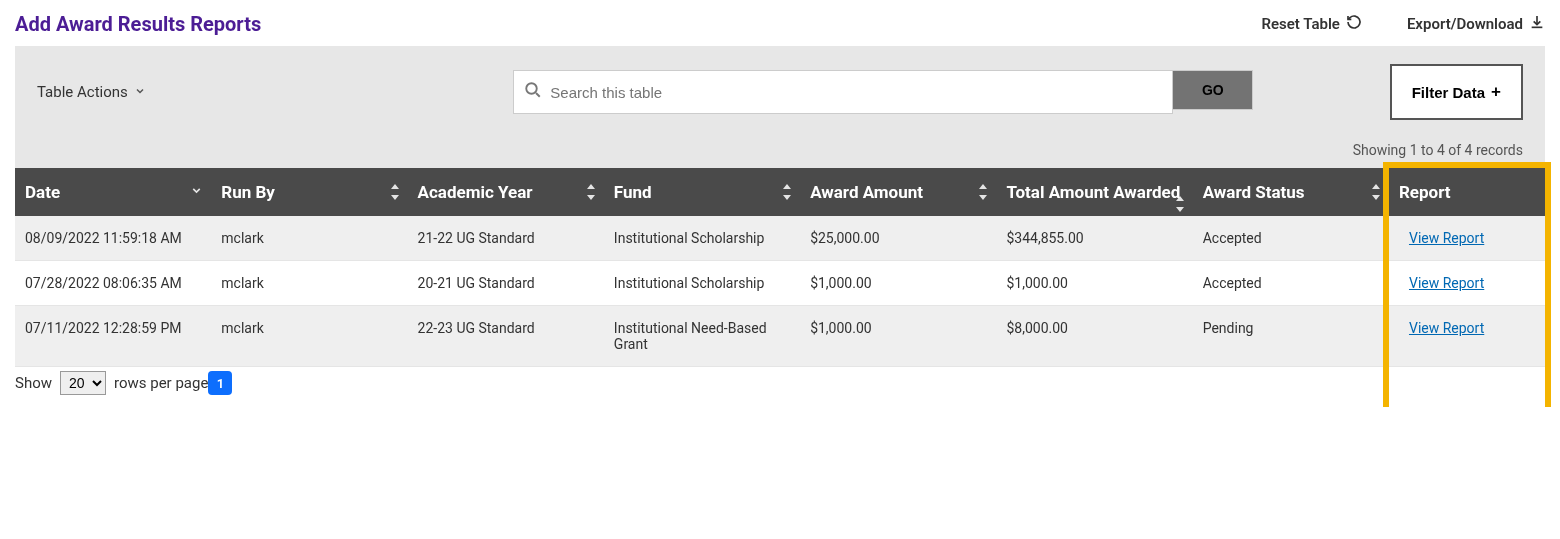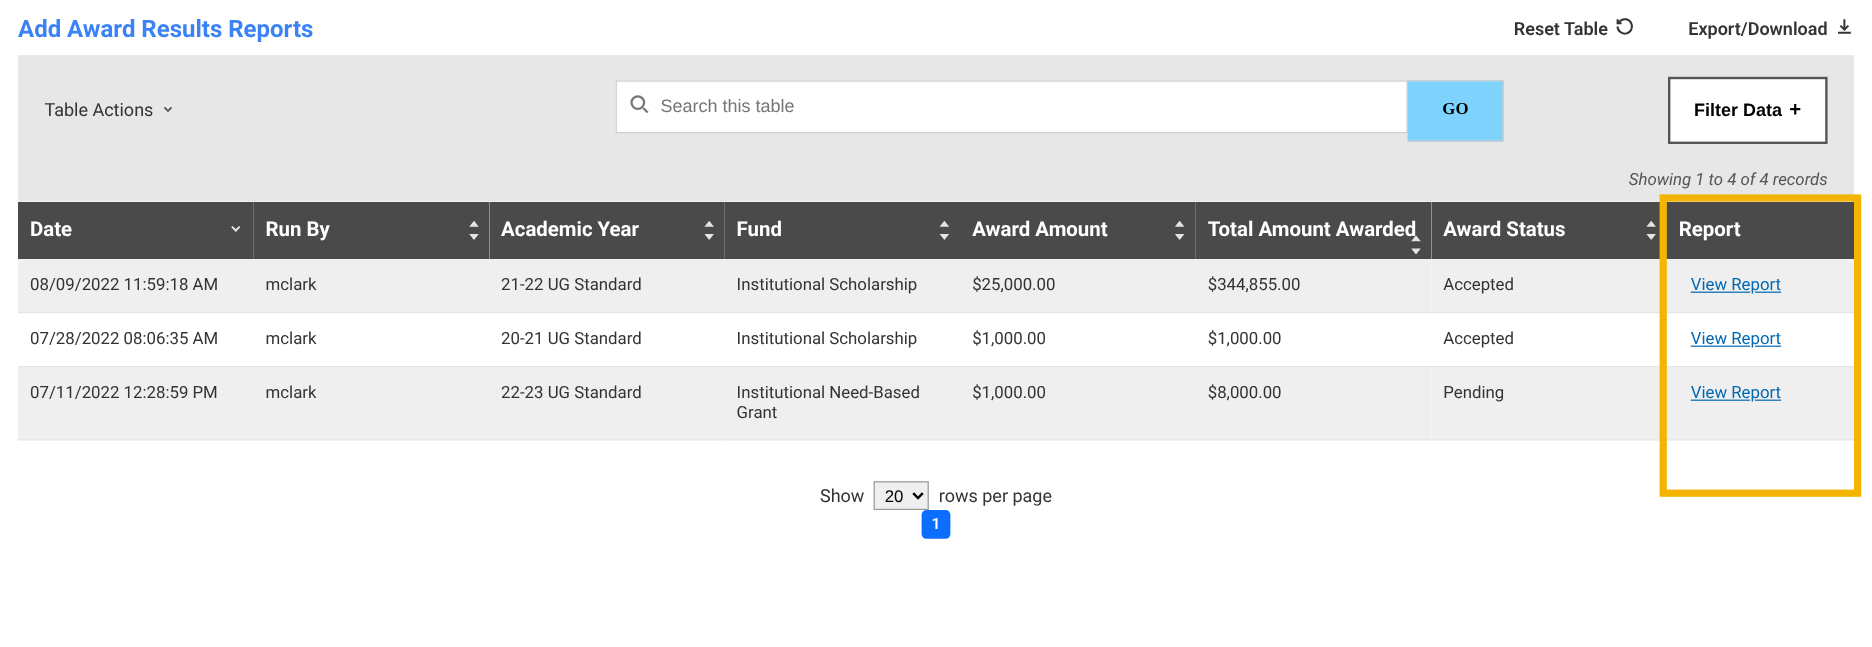--- a/index.html
+++ b/index.html
@@ -13,21 +13,21 @@
   }
   .header-row {
     display: flex;
     align-items: center;
     justify-content: space-between;
     margin-bottom: 10px;
   }
   .page-title {
     font-size: 20px;
     font-weight: 700;
-    color: #3b82f6;
+    color: #4c1d95;
   }
   .header-actions {
     display: flex;
     gap: 45px;
     align-items: flex-start;
   }
   .header-action {
     display: flex;
     align-items: center;
     gap: 6px;
@@ -66,46 +66,44 @@
     padding: 0 10px;
   }
   .search-wrap input {
     border: none;
     outline: none;
     width: 100%;
     font-size: 15px;
     padding-left: 8px;
   }
   .go-btn {
-    background: #7dd3fc;
+    background: #737373;
     border: 1px solid #ccc;
     border-left: none;
-    height: 51px;
+    height: 40px;
     width: 80px;
     font-size: 14px;
     font-weight: 600;
     cursor: pointer;
-    font-family: Liberation Serif, serif;
   }
   .filter-btn {
     background: #fff;
     border: 2px solid #555;
     height: 56px;
     padding: 0 20px;
     font-size: 15px;
     font-weight: 700;
     display: flex;
     align-items: center;
     gap: 6px;
     cursor: pointer;
   }
   .records-note {
     width: 100%;
     text-align: right;
-    font-style: italic;
     color: #555;
     font-size: 14px;
     padding: 12px 22px 10px;
     background: #e7e7e7;
   }
   table {
     width: 100%;
     border-collapse: collapse;
     table-layout: fixed;
   }
@@ -138,23 +136,22 @@
   tbody tr:nth-child(even) td { background: #fff; }
   .report-link {
     color: #0068b3;
     text-decoration: underline;
     cursor: pointer;
   }
   .pager-row {
     display: flex;
     justify-content: flex-start;
     align-items: center;
-    margin-top: 34px;
-    font-size: 15px;
-    flex-direction: column;
+    margin-top: 4px;
+    font-size: 15px;
   }
   .pager-left { display: flex; align-items: center; gap: 8px; }
   .pager-select {
     border: 1px solid #999;
     padding: 2px 4px;
     font-size: 14px;
   }
   .page-pill {
     background: #0d6efd;
     color: #fff;

